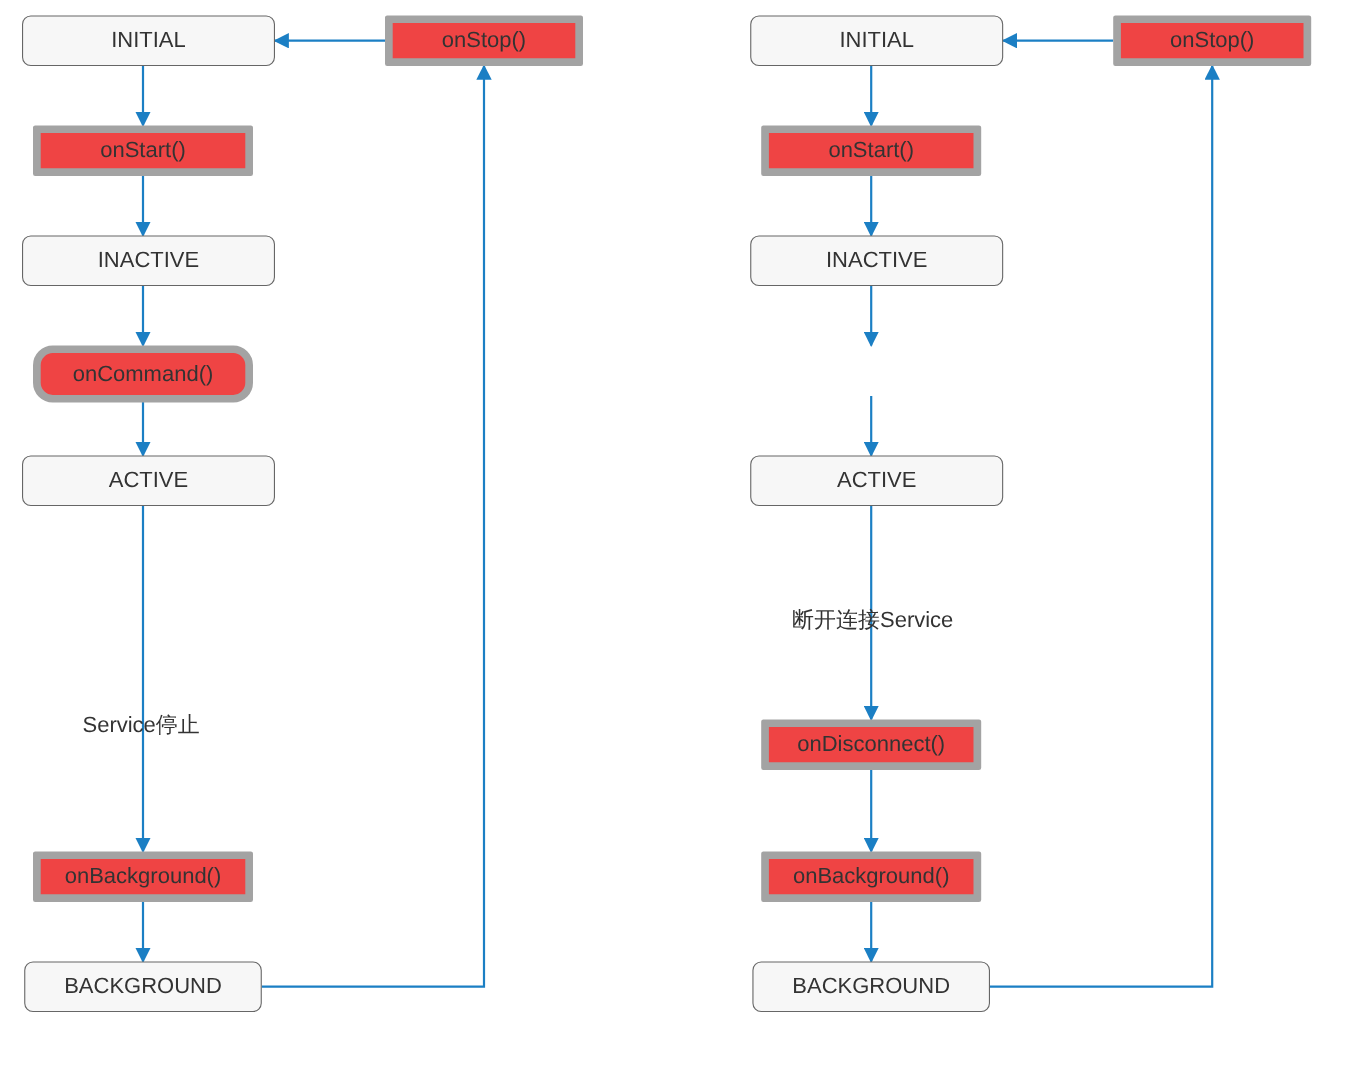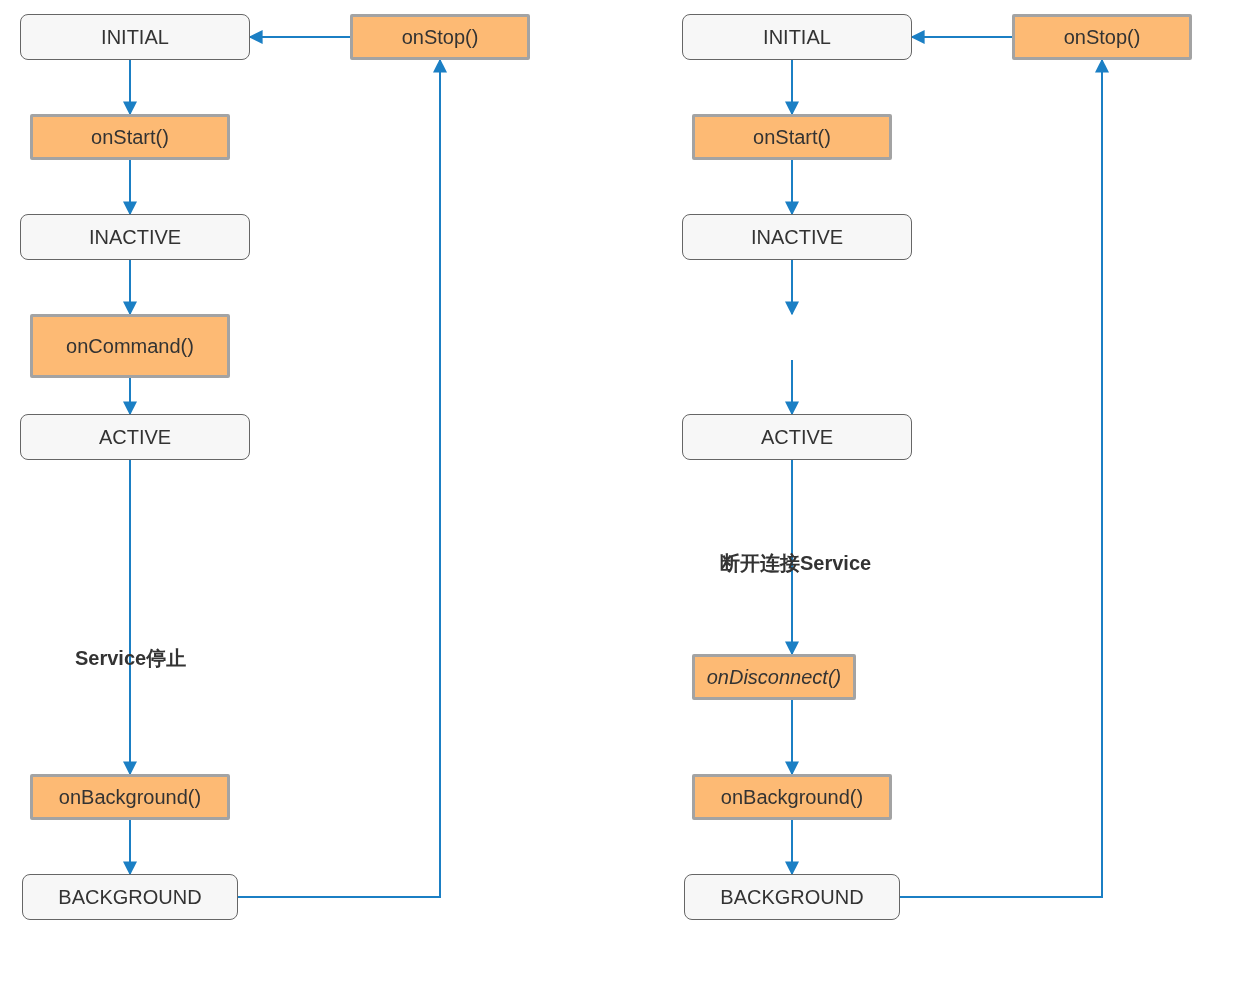--- a/index.html
+++ b/index.html
@@ -26,31 +26,30 @@
     text-align: center;
     font-size: 20px;
     padding: 0 4px;
   }
   .node.state {
     background: #f7f7f7;
     border: 1px solid #666666;
     border-radius: 8px;
   }
   .node.callback {
-    background: #fdba74;
-    border: 3px solid #a3a3a3;
+    background: #ef4444;
+    border: 7px solid #a3a3a3;
     border-radius: 2px;
   }
   .edge-label {
     position: absolute;
     font-size: 20px;
     color: #333333;
     background: transparent;
     white-space: nowrap;
-    font-weight: bold;
   }
   svg.connectors {
     position: absolute;
     left: 0;
     top: 0;
     width: 1244px;
     height: 983px;
     pointer-events: none;
   }
 </style>
@@ -106,21 +105,21 @@
     </div>
   <div class="node callback" style="left:350px; top:14px;  width:180px; height:46px;">
       <span>onStop()</span>
     </div>
   <div class="node callback" style="left:30px;  top:114px; width:200px; height:46px;">
       <span>onStart()</span>
     </div>
   <div class="node state" style="left:20px;  top:214px; width:230px; height:46px;">
       <span>INACTIVE</span>
     </div>
-  <div class="node callback" style="left:30px;  top:314px; width:200px; height:64px;">
+  <div class="node callback" style="left:30px;  top:314px; width:200px; height:52px;border-radius:18px;">
       <span>onCommand()</span>
     </div>
   <div class="node state" style="left:20px;  top:414px; width:230px; height:46px;">
       <span>ACTIVE</span>
     </div>
   <div class="node callback" style="left:30px;  top:774px; width:200px; height:46px;">
       <span>onBackground()</span>
     </div>
   <div class="node state" style="left:22px;  top:874px; width:216px; height:46px;">
       <span>BACKGROUND</span>
@@ -136,21 +135,21 @@
     </div>
   <div class="node callback" style="left:692px;  top:114px; width:200px; height:46px;">
       <span>onStart()</span>
     </div>
   <div class="node state" style="left:682px;  top:214px; width:230px; height:46px;">
       <span>INACTIVE</span>
     </div>
   <div class="node state" style="left:682px;  top:414px; width:230px; height:46px;">
       <span>ACTIVE</span>
     </div>
-  <div class="node callback" style="left:692px;  top:654px; width:164px; height:46px;font-style:italic;">
+  <div class="node callback" style="left:692px;  top:654px; width:200px; height:46px;">
       <span>onDisconnect()</span>
     </div>
   <div class="node callback" style="left:692px;  top:774px; width:200px; height:46px;">
       <span>onBackground()</span>
     </div>
   <div class="node state" style="left:684px;  top:874px; width:216px; height:46px;">
       <span>BACKGROUND</span>
     </div>
 
   <div class="edge-label" style="left:720px; top:550px;">断开连接Service</div>

